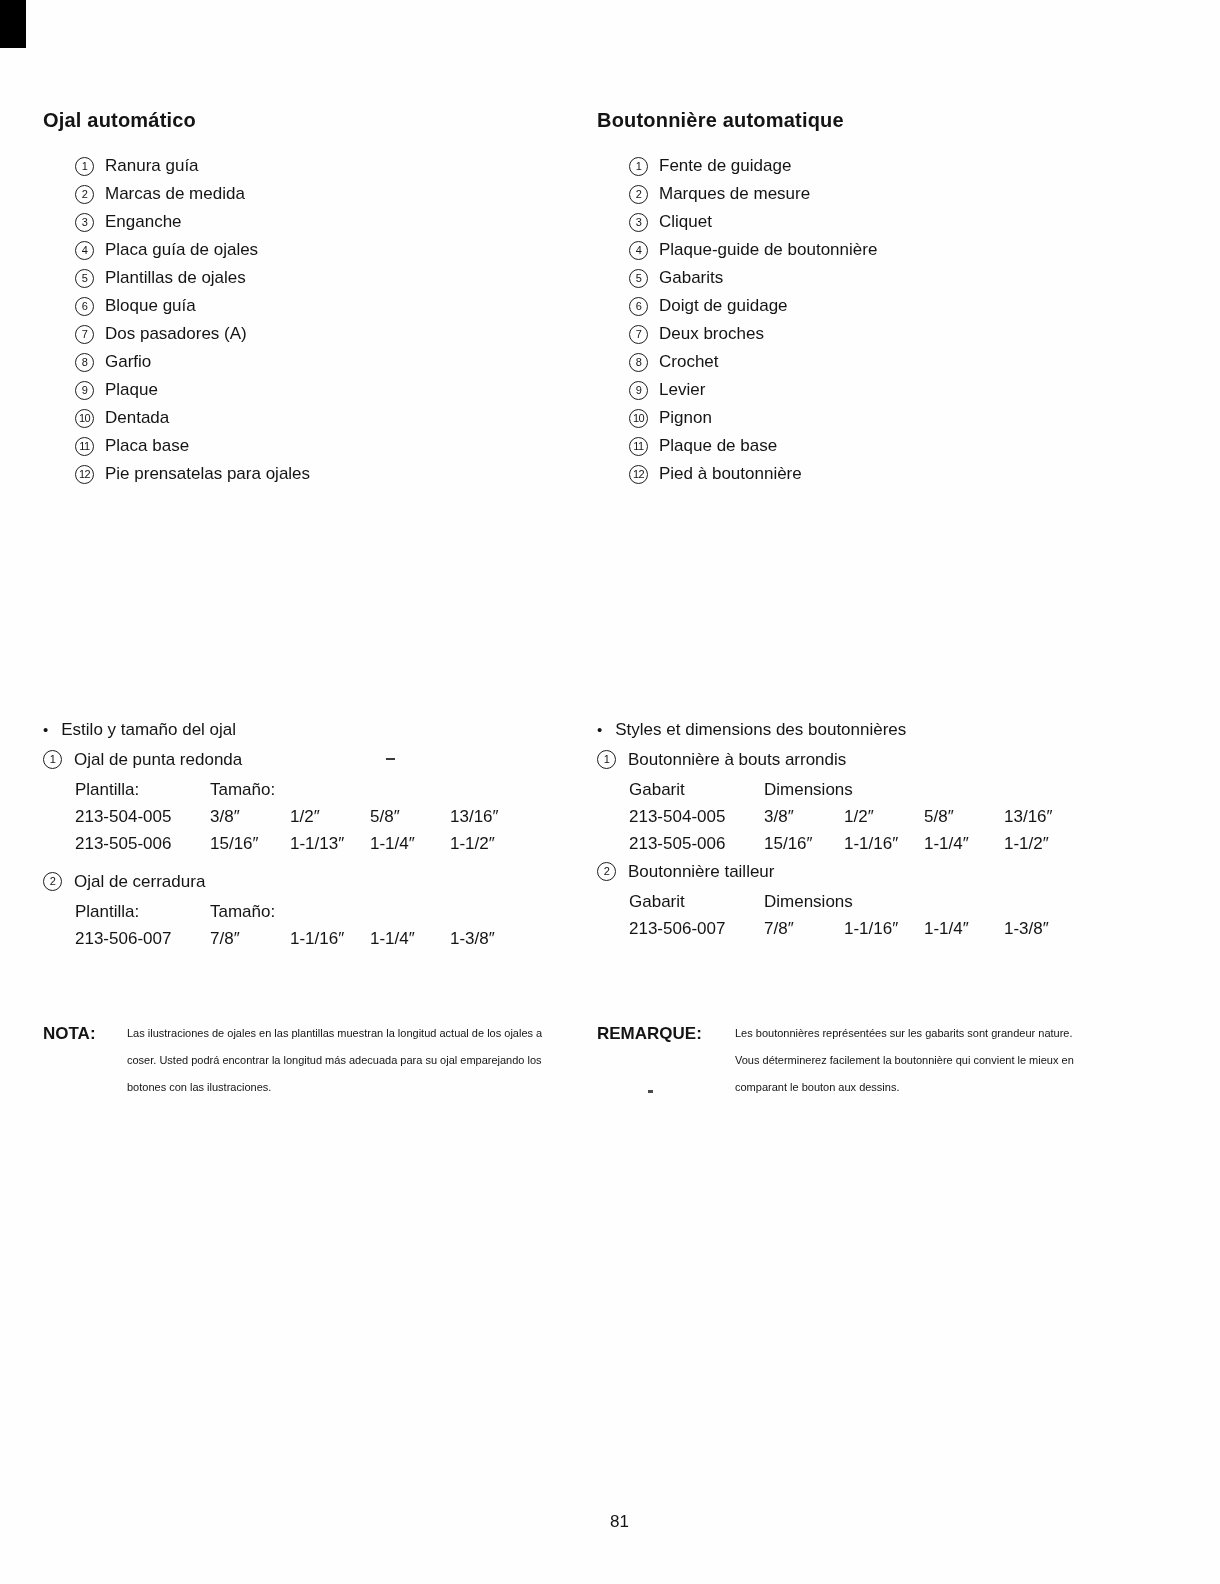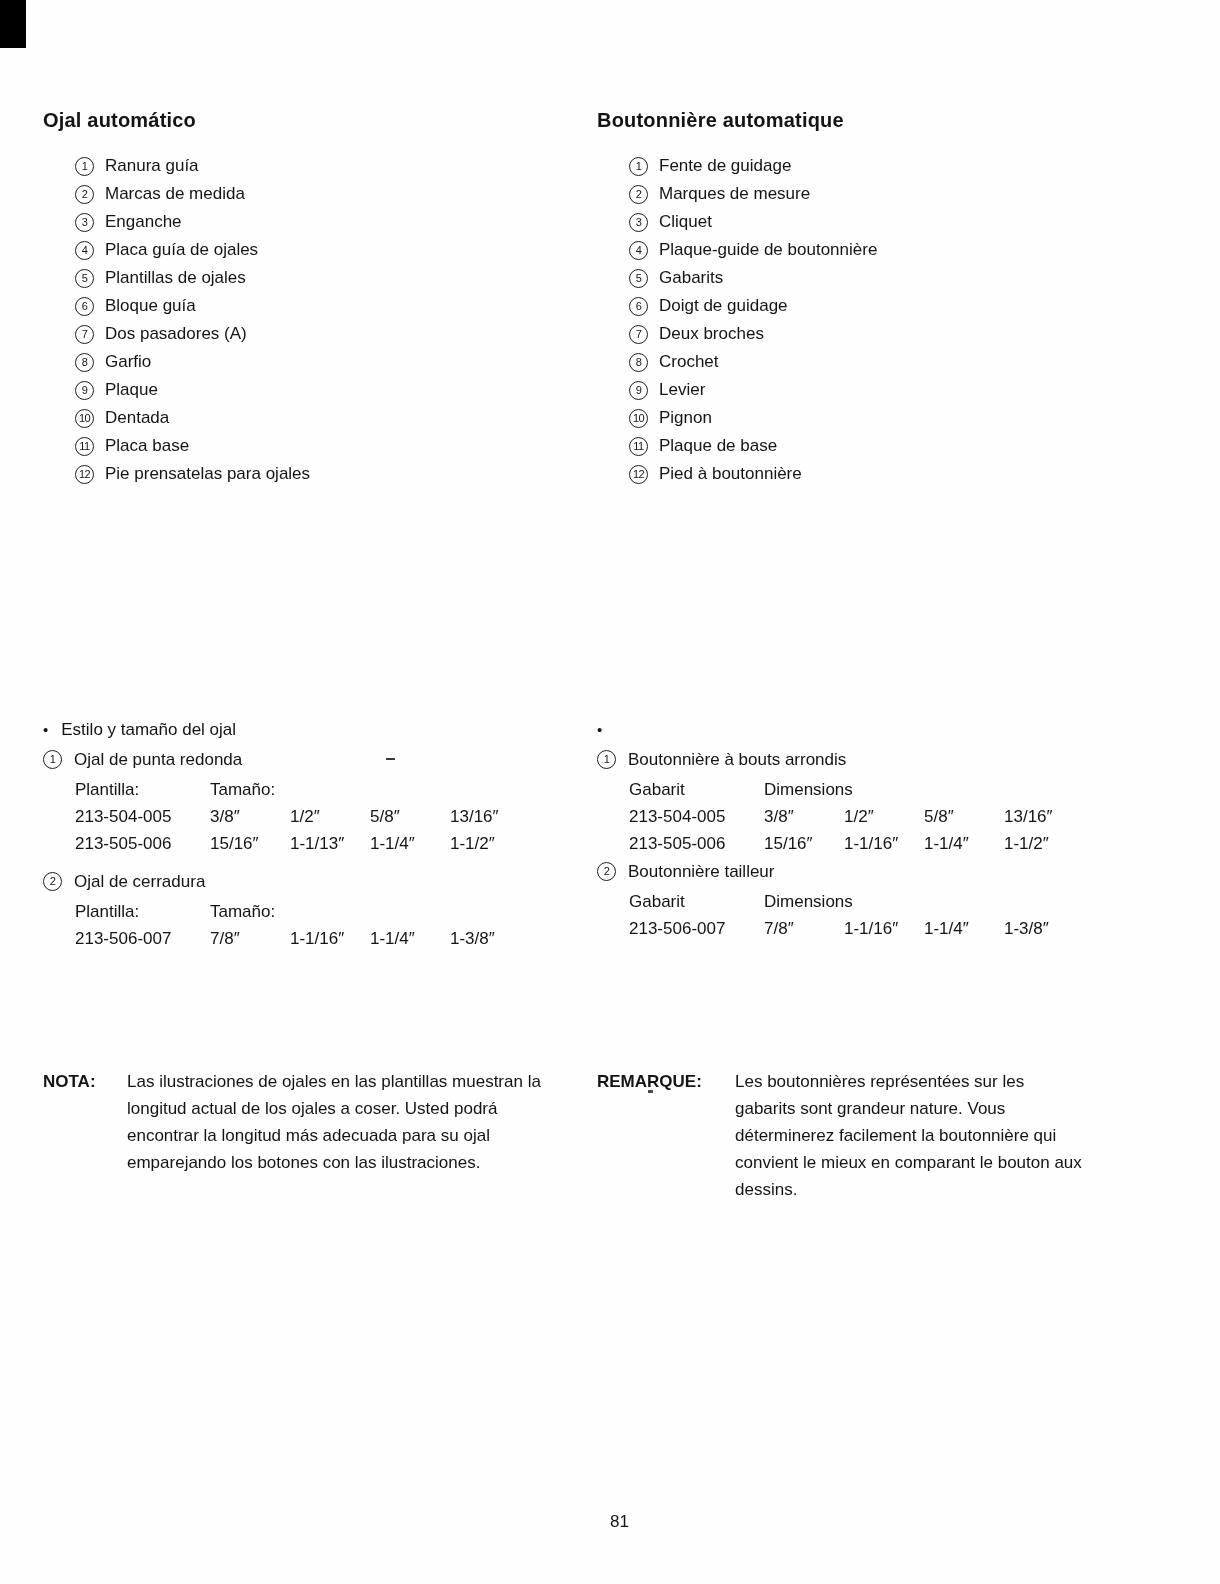--- a/index.html
+++ b/index.html
@@ -74,29 +74,29 @@
     display: flex; align-items: center; gap: 12px;
     font-size: 17px; line-height: 27px;
   }
   .size-table { margin: 3px 0 0 32px; font-size: 17px; }
   .size-row {
     display: grid;
     grid-template-columns: 135px 80px 80px 80px auto;
     line-height: 27px;
   }
   .size-row .cell { white-space: nowrap; }
-  .note-row { margin-top: 116px; }
+  .note-row { margin-top: 68px; }
   .note { display: flex; align-items: flex-start; }
   .note-label {
     font-weight: bold; font-size: 17px; line-height: 27px;
     flex: 0 0 auto;
   }
   .note-es .note-label { width: 84px; }
   .note-fr .note-label { width: 138px; }
-  .note-text { font-size: 17px; line-height: 27px; }
+  .note-text { font-size: 11px; line-height: 27px; }
   .note-es .note-text { max-width: 437px; }
   .note-fr .note-text { max-width: 352px; }
   .page-num {
     position: absolute; left: 0; right: 0; top: 1512px;
     text-align: center; font-size: 17px; padding-left: 19px;
   }
 </style>
 </head>
 <body>
 
@@ -270,20 +270,21 @@
               <span class="cell">1-1/4″</span>
               <span class="cell">1-3/8″</span>
             </div>
           </div>
         </div>
       </div>
 
       <div class="col">
         <div class="bullet-line">
           <span class="bullet-glyph">•</span>
+          <span>Styles et dimensions des boutonnières</span>
         </div>
 
         <div class="style-block">
           <div class="style-head">
             <span class="circ">1</span>
             <span>Boutonnière à bouts arrondis</span>
           </div>
           <div class="size-table">
             <div class="size-row hdr">
               <span class="cell">Gabarit</span>

